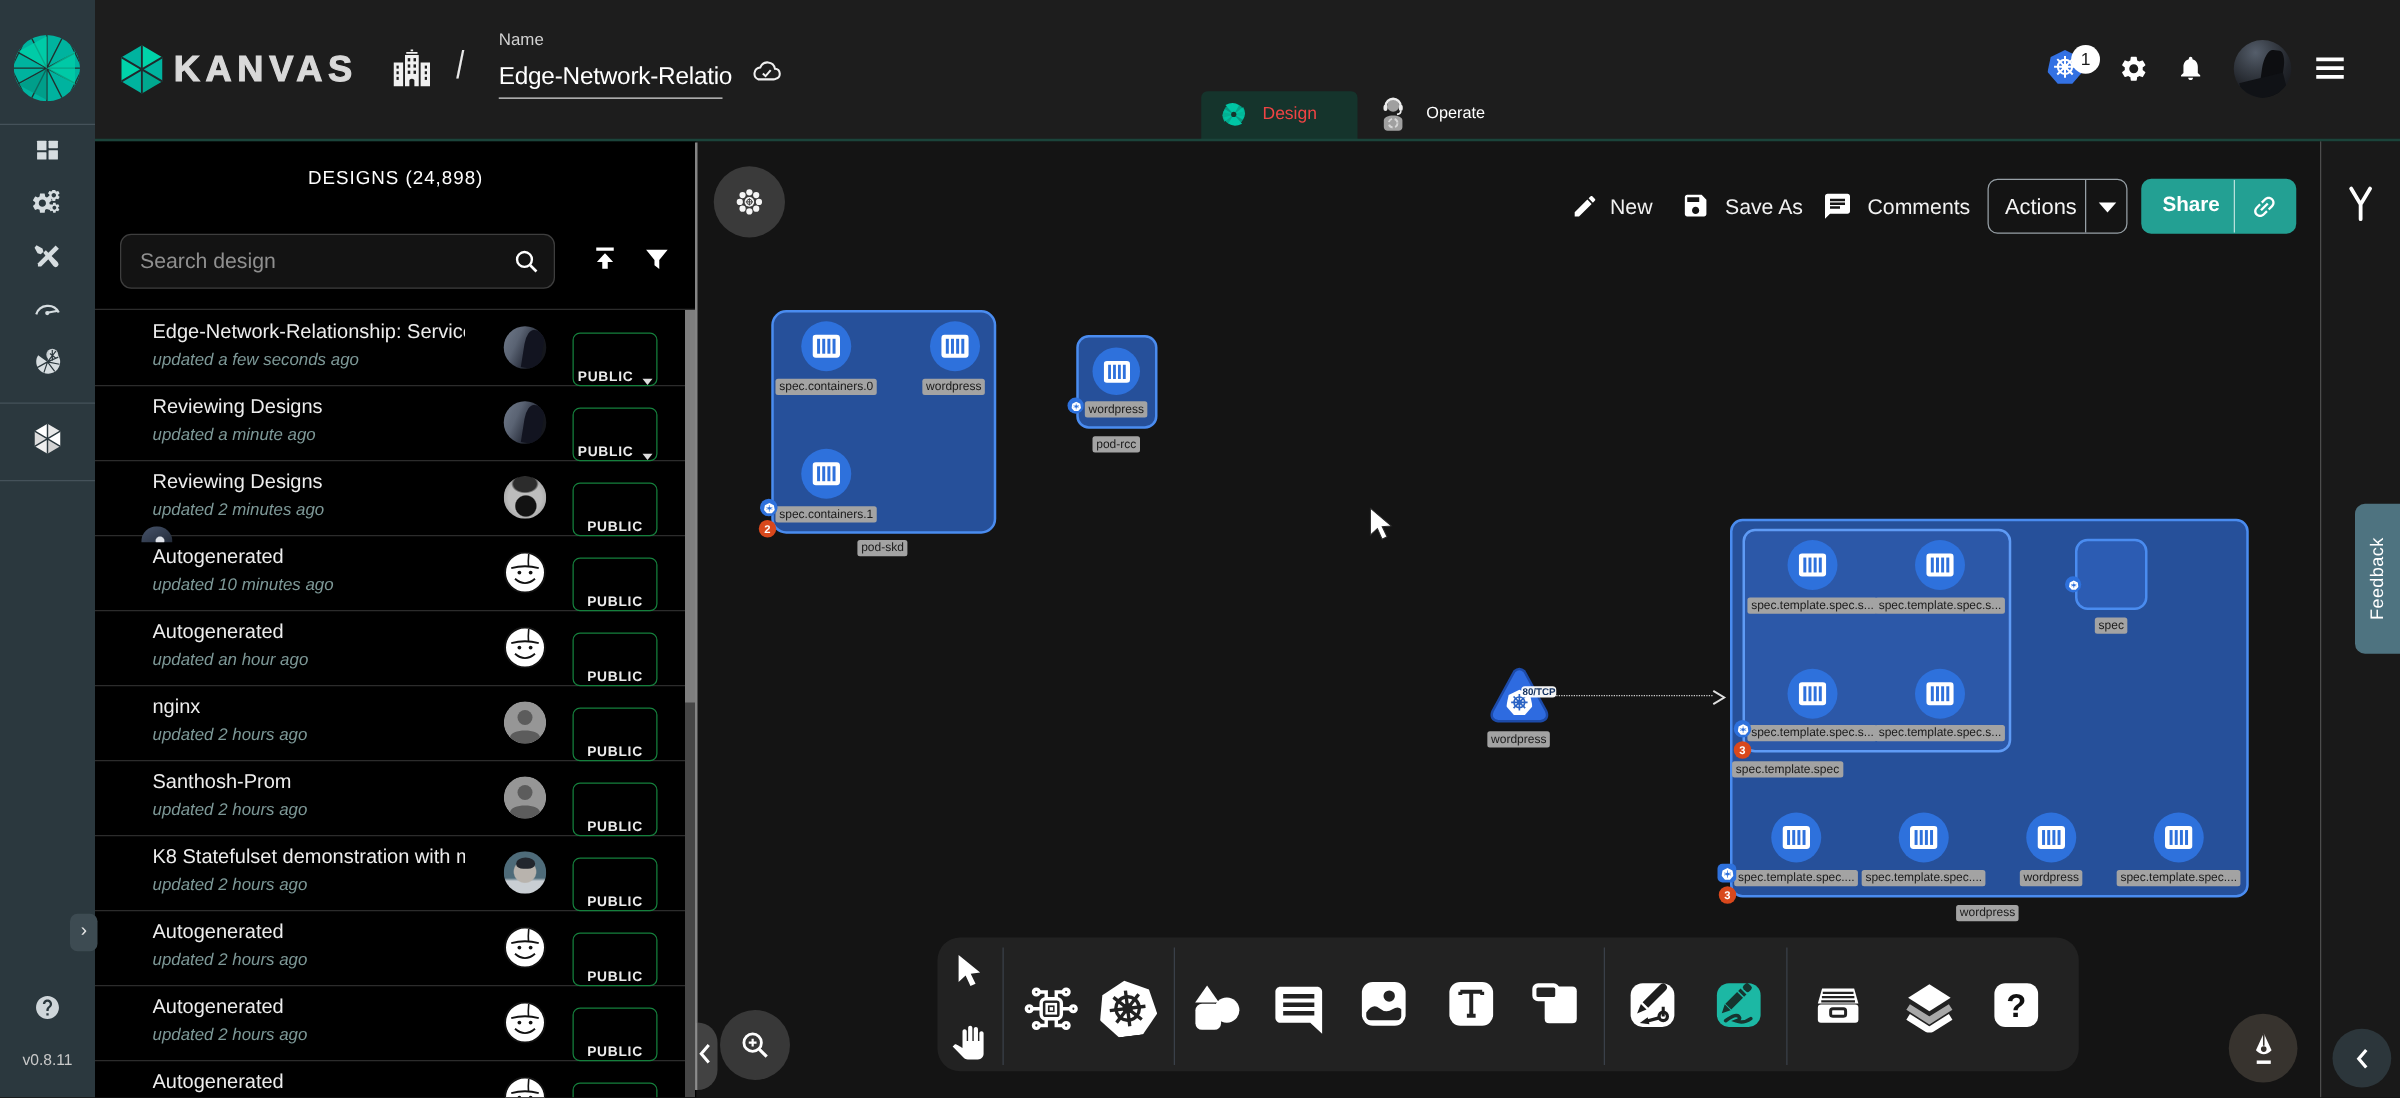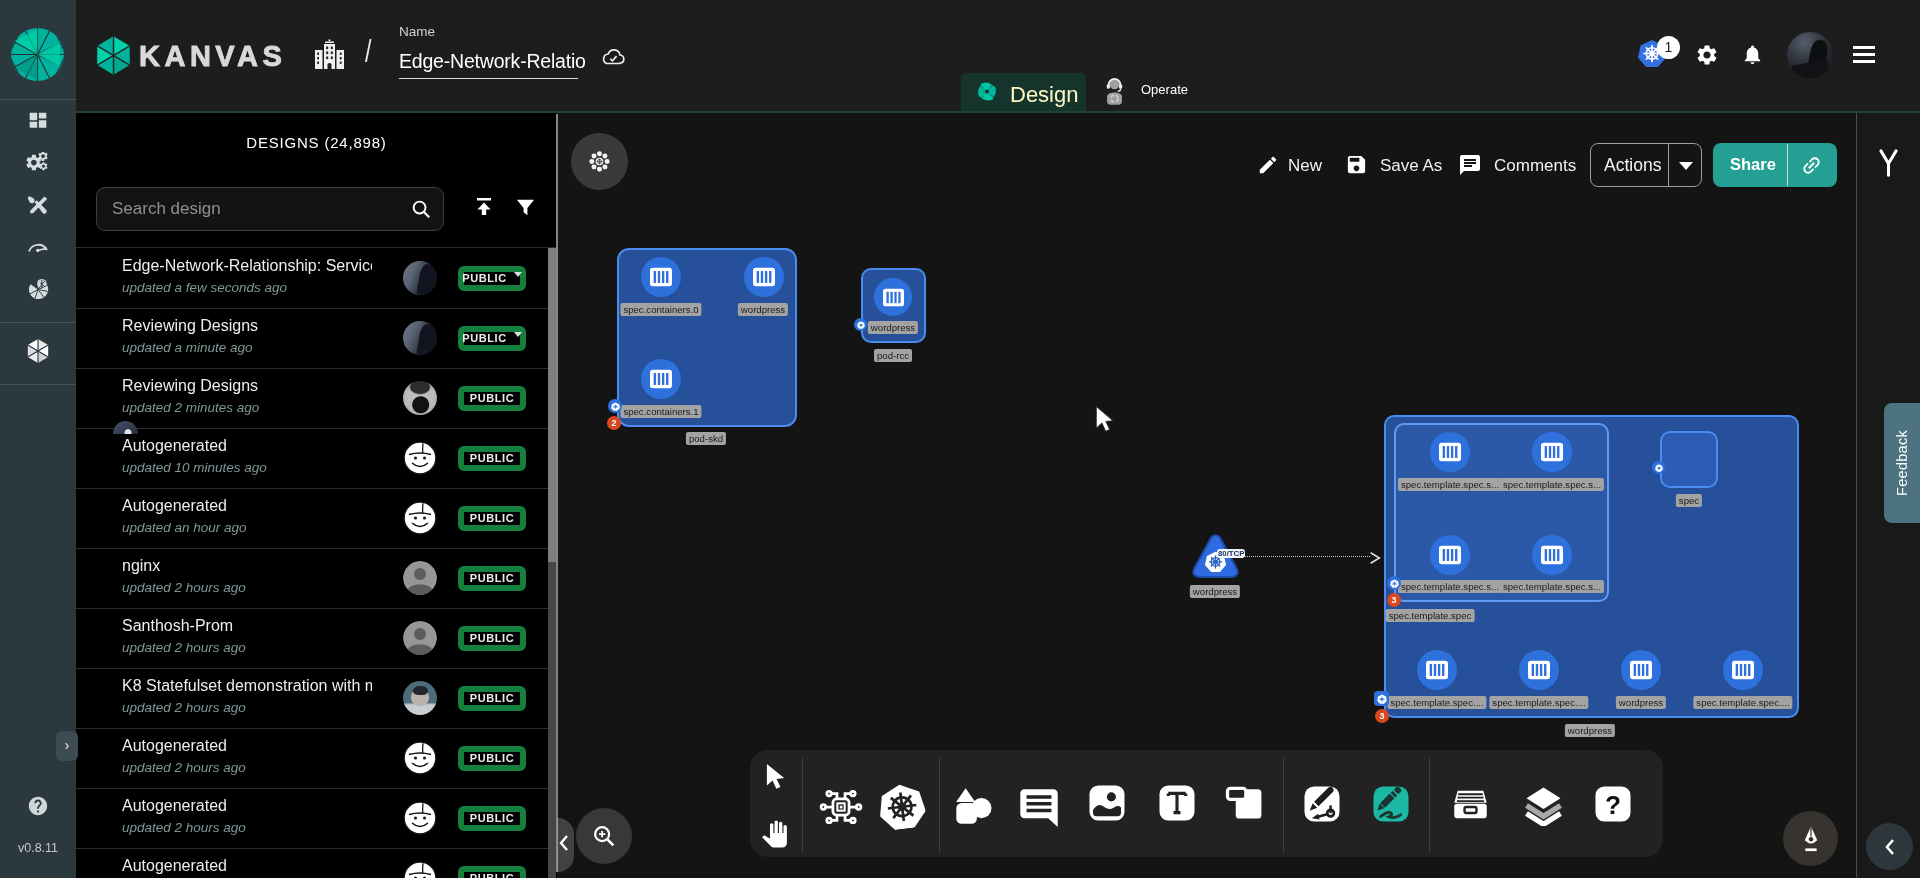--- a/index.html
+++ b/index.html
@@ -18,21 +18,21 @@
 
 
 #panel { position:absolute; left:76px; top:113px; width:481px; height:765px; background:#000000; z-index:10; overflow:hidden; }
 #panelhead { position:absolute; left:0; top:7px; width:481px; height:46px; background:#000; color:#fff; font-size:15px; letter-spacing:0.8px; text-align:center; line-height:46px; }
 #searchbox { position:absolute; left:20px; top:74px; width:348px; height:44px; background:#131313; border:1px solid #3e3e3e; border-radius:9px; }
 #searchbox .ph { position:absolute; left:15px; top:11px; font-size:17px; color:#8f8f8f; }
 .row { position:absolute; left:0; width:472px; height:61px; border-bottom:1px solid #2c2c2c; }
 .row .t { position:absolute; left:46px; top:9px; font-size:16px; color:#ededed; white-space:nowrap; max-width:250px; overflow:hidden; }
 .row .s { position:absolute; left:46px; top:32px; font-size:13.5px; font-style:italic; color:#7d9897; white-space:nowrap; }
 .row .av { position:absolute; left:327px; top:13px; width:34px; height:34px; border-radius:50%; overflow:hidden; }
-.pub { position:absolute; left:382px; top:18px; width:68px; height:25px; border:6px solid #15803d; border-radius:6px; color:#ececec; font-size:11px; font-weight:bold; letter-spacing:0.6px; display:flex; align-items:flex-start; justify-content:center; white-space:nowrap; }
+.pub { position:absolute; left:382px; top:18px; width:68px; height:43px; border:1px solid #15803d; border-radius:6px; color:#ececec; font-size:11px; font-weight:bold; letter-spacing:0.6px; display:flex; align-items:flex-end; justify-content:center; white-space:nowrap; }
 #scrolltrack { position:absolute; left:472px; top:135px; width:8px; height:630px; background:#464646; }
 #scrollthumb { position:absolute; left:472px; top:135px; width:8px; height:314px; background:#7e7e7e; }
 
 
 #canvas { position:absolute; left:557px; top:113px; width:1363px; height:765px; background:#141414; z-index:5; }
 #rightrail { position:absolute; left:1856px; top:113px; width:64px; height:765px; background:#191919; border-left:1px solid #4c4c4c; z-index:6; }
 
 
 .grp { position:absolute; background:#26509a; border:2px solid #4a8cf0; border-radius:12px; z-index:6; }
 .node { position:absolute; width:40px; height:40px; border-radius:50%; background:#2e71dc; display:flex; align-items:center; justify-content:center; z-index:7; }
@@ -174,21 +174,21 @@
           <path d="M12 12 L21 5 Q25 12 20.5 17 Z" opacity="0.9"></path>
           <path d="M12 12 L20 21 Q12 25 7 20.5 Z"></path>
           <path d="M12 12 L3 19 Q-1 12 3.5 7 Z" opacity="0.85"></path>
           <path d="M12 12 L14 2 Q20 3 21.5 9 Z" opacity="0.75"></path>
           <path d="M12 12 L22 14 Q21 20 15 21.5 Z" opacity="0.7"></path>
           <path d="M12 12 L10 22 Q4 21 2.5 15 Z" opacity="0.8"></path>
           <path d="M12 12 L2 10 Q3 4 9 2.5 Z" opacity="0.7"></path>
         </g>
         <circle cx="12" cy="12" r="2.5" fill="#15342c"></circle>
       </svg>
-    <div class="abs" style="left:934px;top:82px;font-size:22px;color:#fef9c3">Design</div>
+    <div class="abs" style="left:934px;top:82px;font-size:14px;color:#ef4444">Design</div>
     <svg class="abs" style="left:1028px;top:77px" width="21" height="29" viewBox="0 0 24 33">
         <g fill="#a0a0a0">
           <circle cx="12" cy="8.5" r="5.5"></circle>
           <path d="M3.5 22 C3.5 16 20.5 16 20.5 22 L20.5 28 C20.5 30 19 31.5 17 31.5 L7 31.5 C5 31.5 3.5 30 3.5 28 Z"></path>
         </g>
         <path d="M5.2 9 A 6.8 6.8 0 0 1 18.8 9" fill="none" stroke="#ededed" stroke-width="2.2"></path>
         <rect x="3.2" y="7.8" width="3.6" height="5.6" rx="1.8" fill="#ededed"></rect>
         <rect x="17.2" y="7.8" width="3.6" height="5.6" rx="1.8" fill="#ededed"></rect>
         <path d="M19 13.4 Q19 16.2 15.5 16.4" fill="none" stroke="#ededed" stroke-width="1.6"></path>
         <circle cx="12" cy="24.5" r="4" fill="none" stroke="#d5d5d5" stroke-width="1.8" stroke-dasharray="4.2 2.4"></circle>

